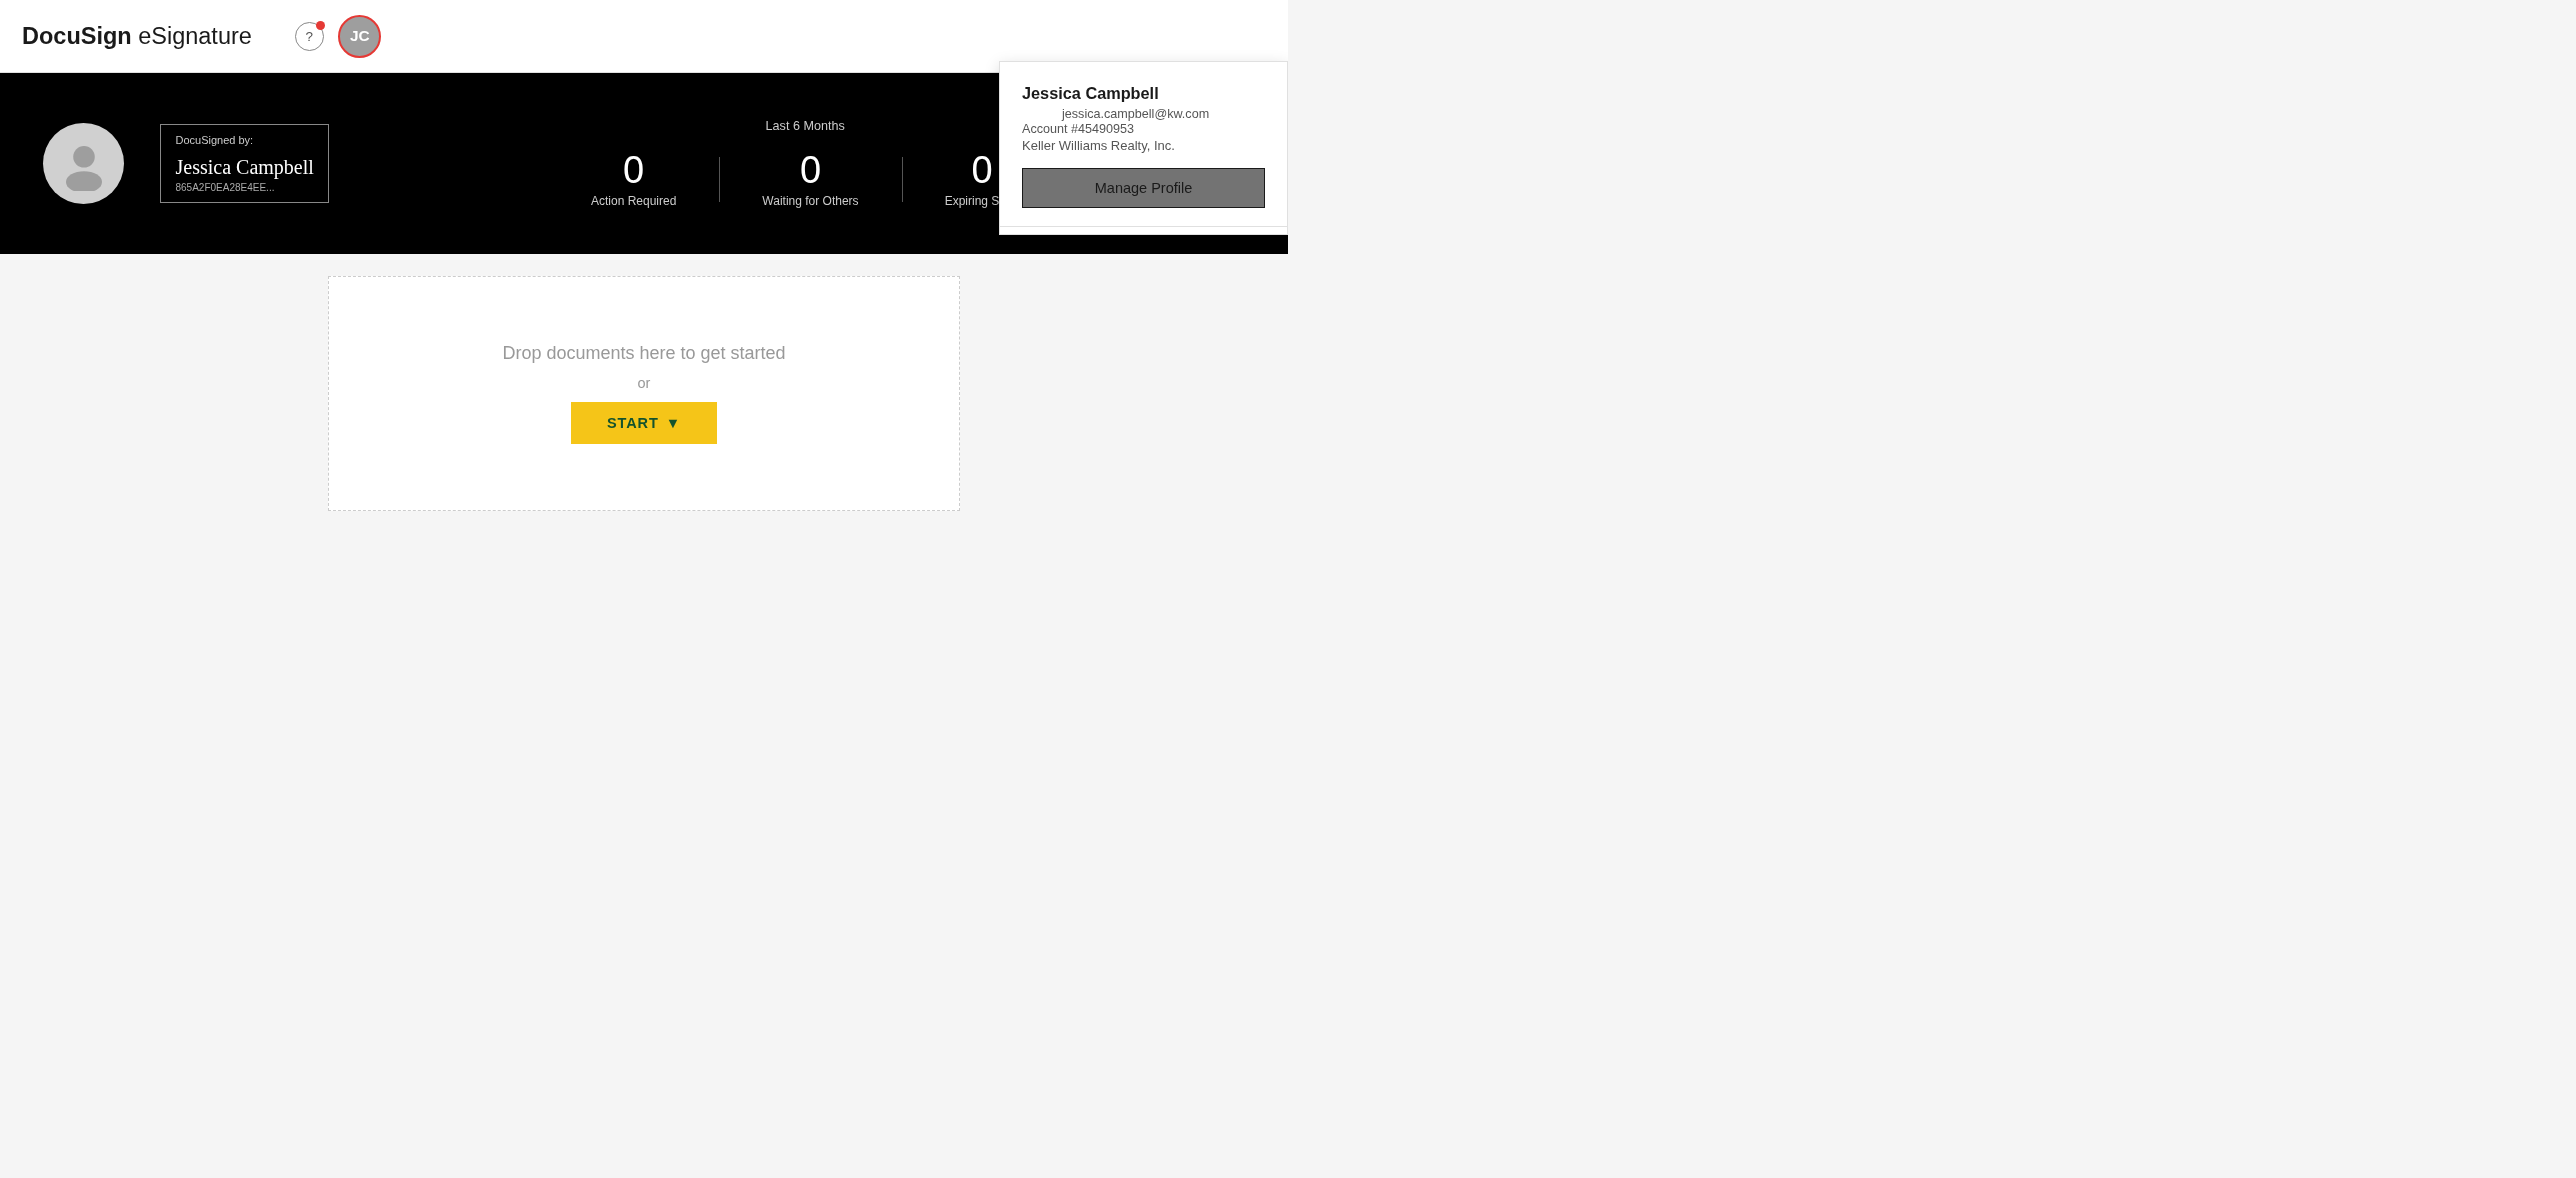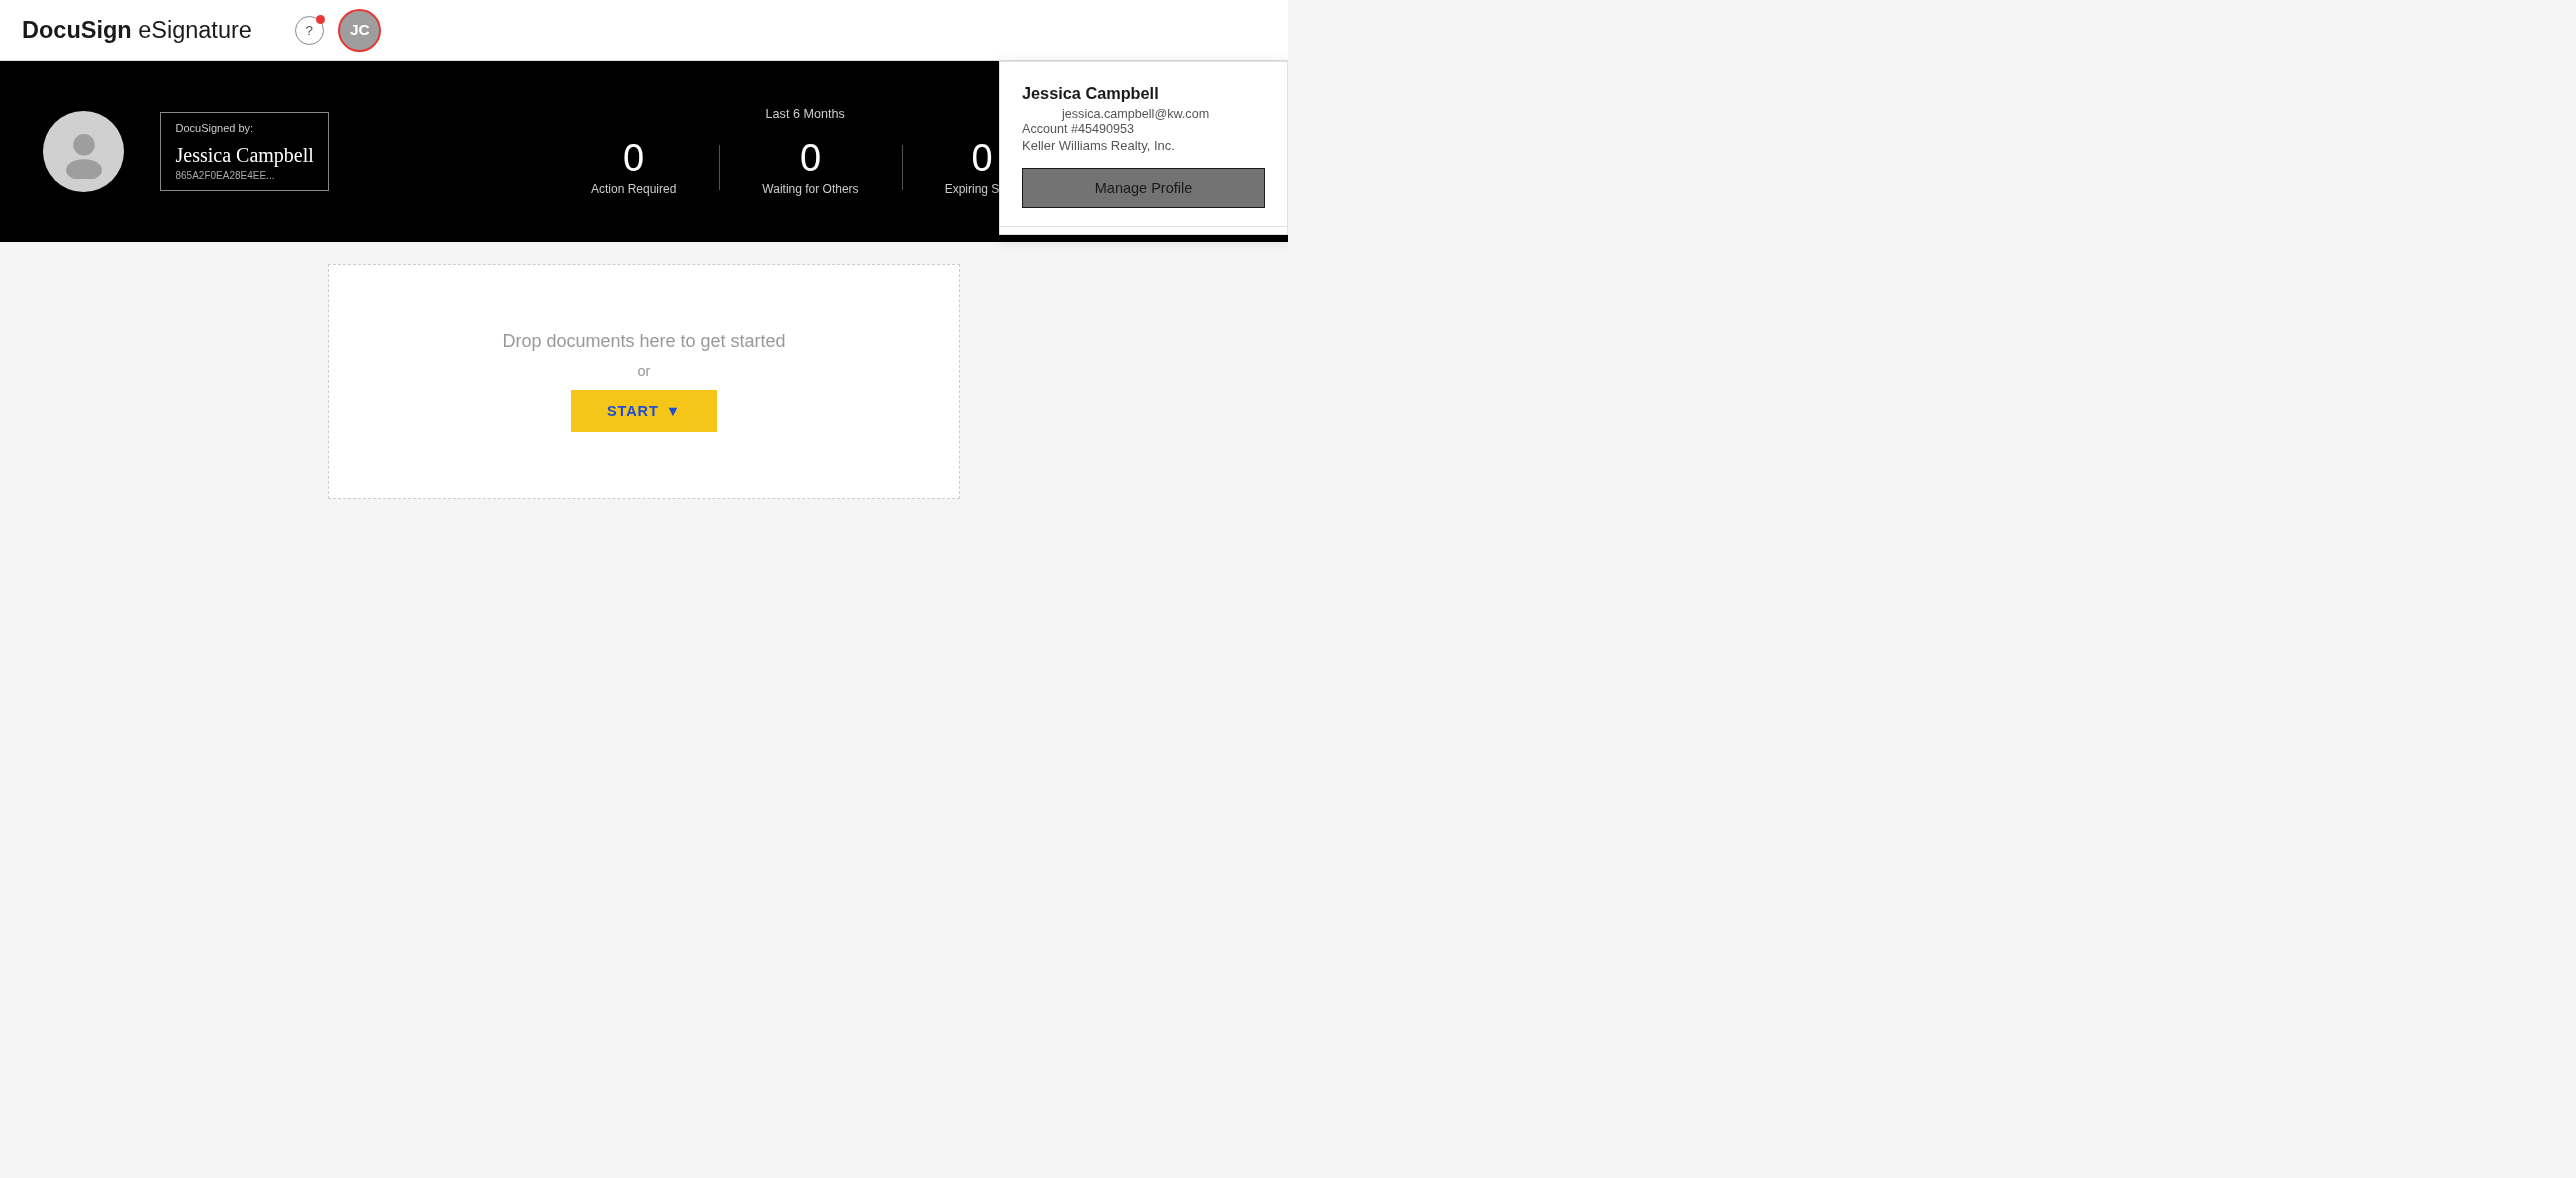--- a/index.html
+++ b/index.html
@@ -12,21 +12,21 @@
       position: relative;
     }
 
     
     .header {
       display: flex;
       align-items: center;
       background: #fff;
       border-bottom: 0.9px solid #e0e0e0;
       padding: 0 22px;
-      height: 61px;
+      height: 73px;
       position: relative;
       z-index: 10;
     }
     .logo {
       font-size: 23.5px;
       font-weight: 300;
       color: #1a1a1a;
       margin-right: 43px;
       white-space: nowrap;
     }
@@ -224,21 +224,21 @@
     .drop-text {
       font-size: 18px;
       color: #999;
     }
     .or-text {
       font-size: 14.5px;
       color: #999;
     }
     .start-btn {
       background: #f5c518;
-      color: #1d4ed8;
+      color: #14532d;
       font-size: 14.5px;
       font-weight: 700;
       border: none;
       padding: 12.6px 36px;
       cursor: pointer;
       letter-spacing: 0.9px;
       display: flex;
       align-items: center;
       gap: 7.2px;
     }

